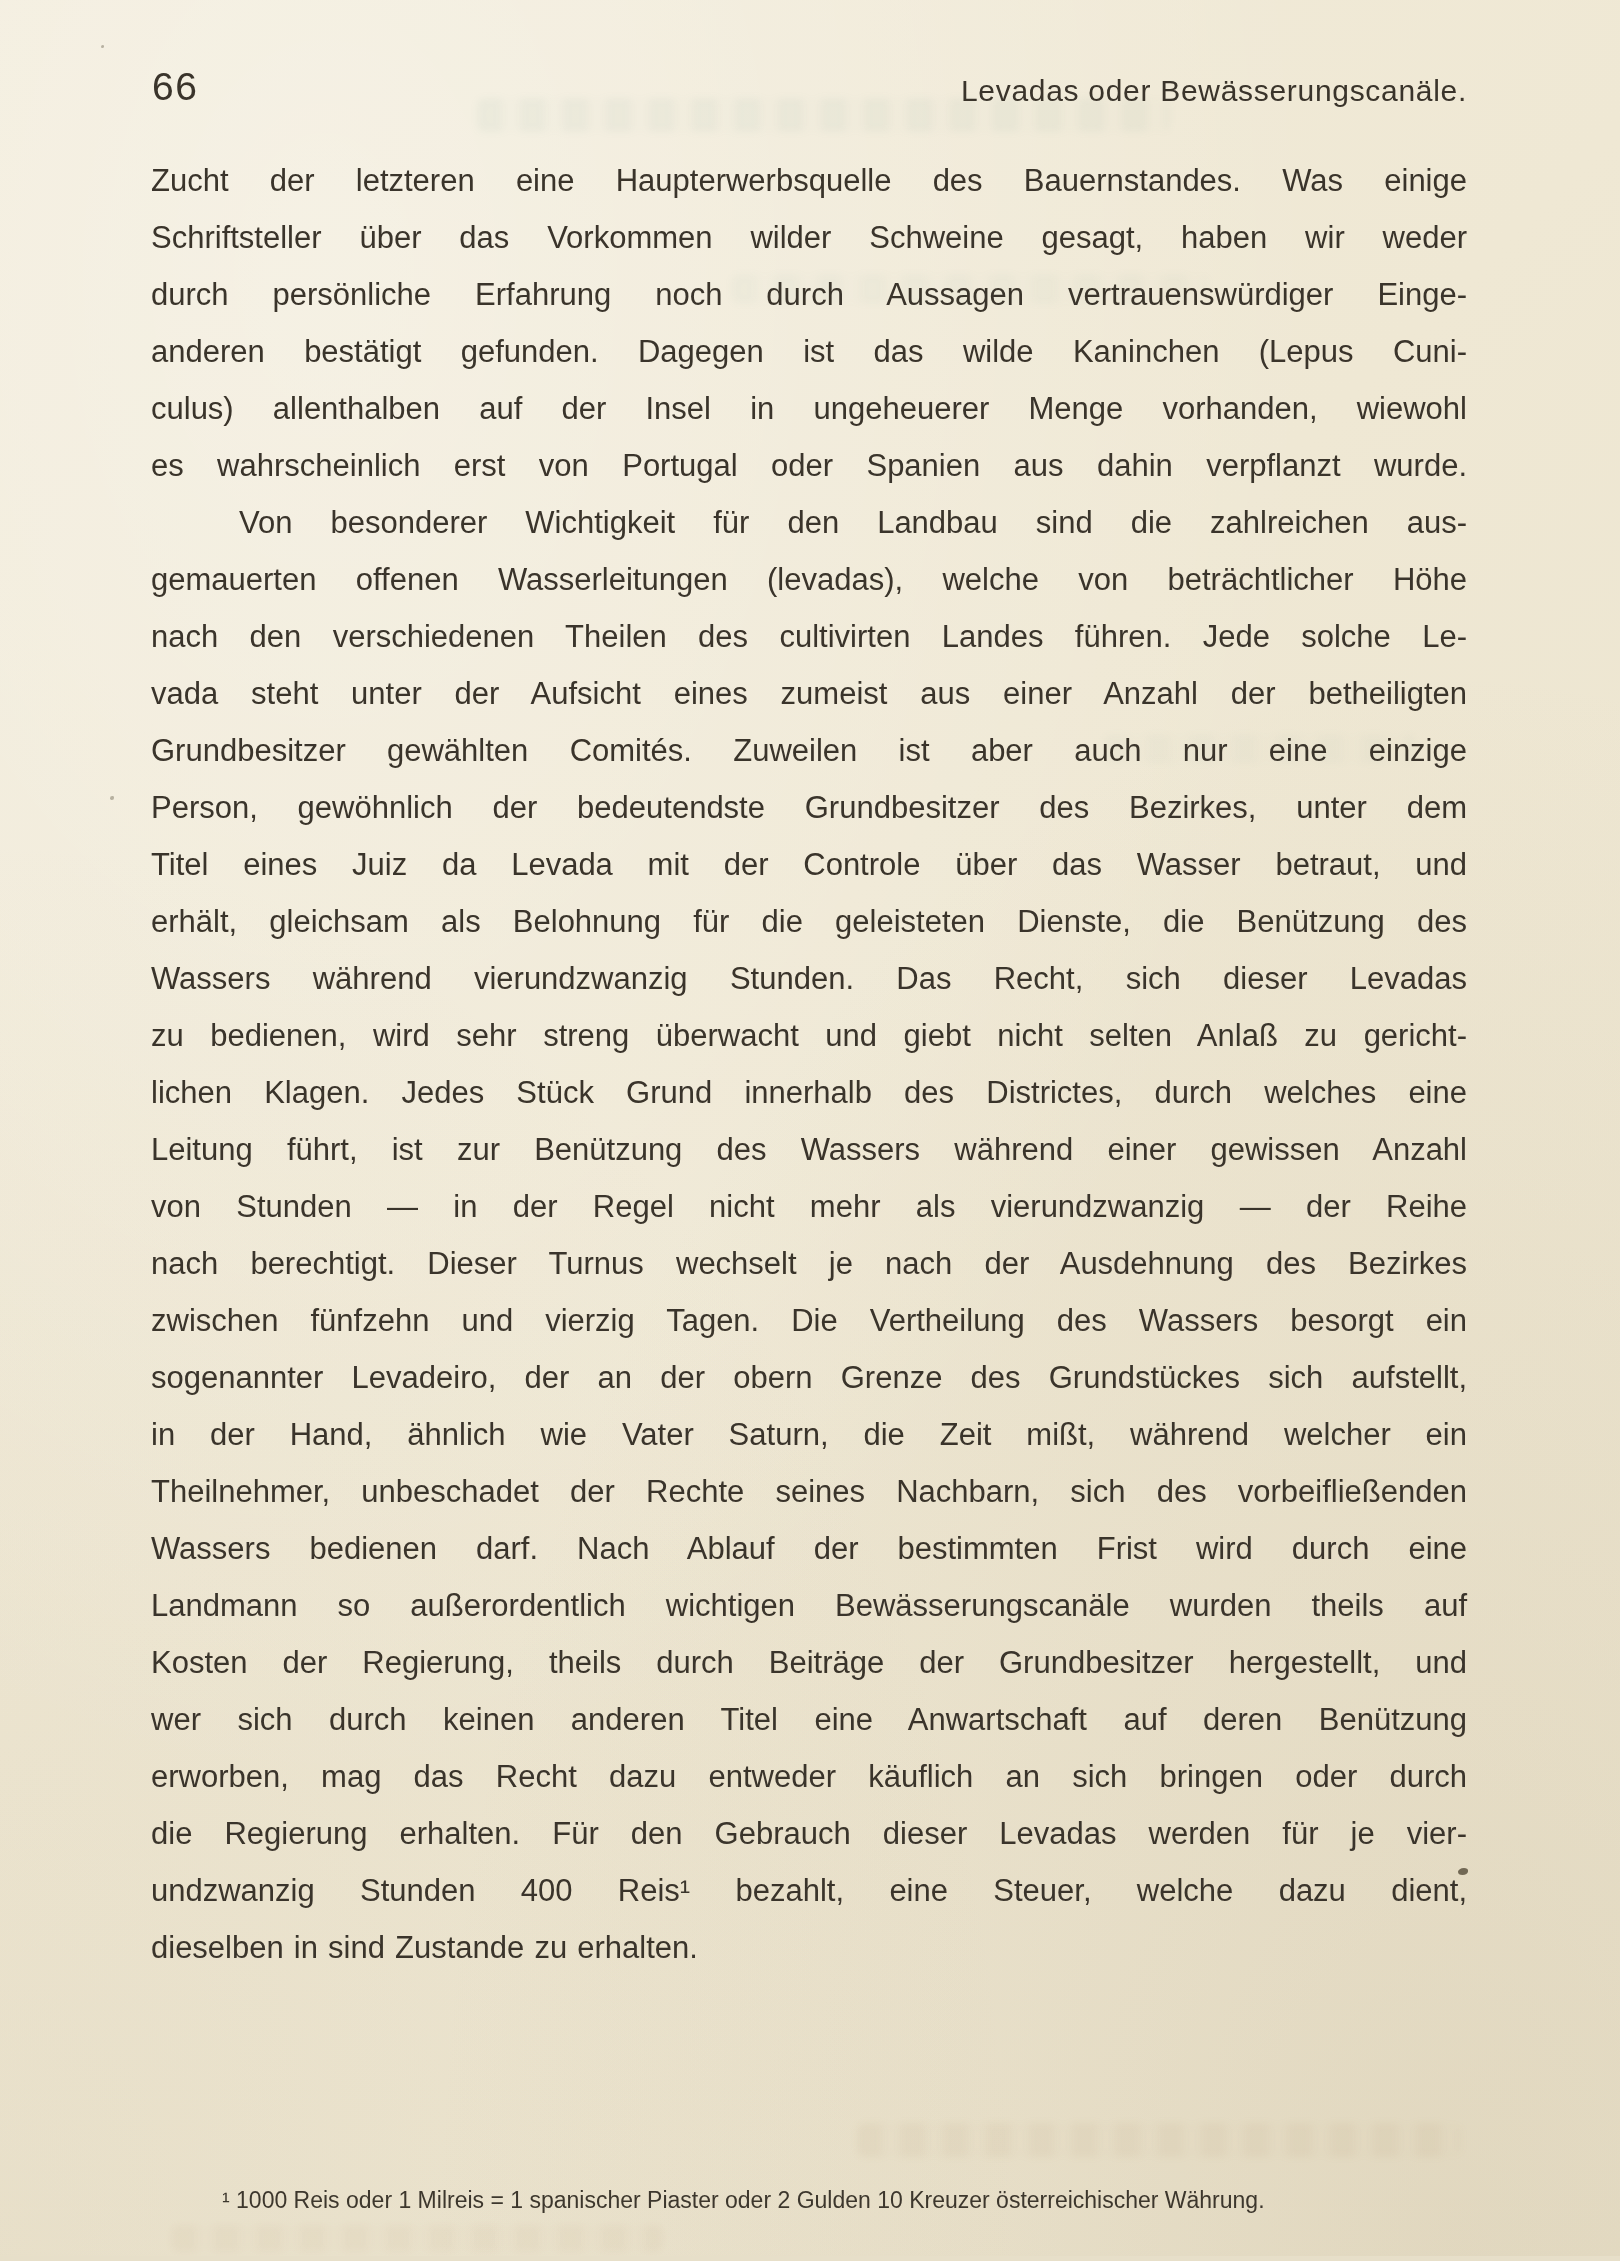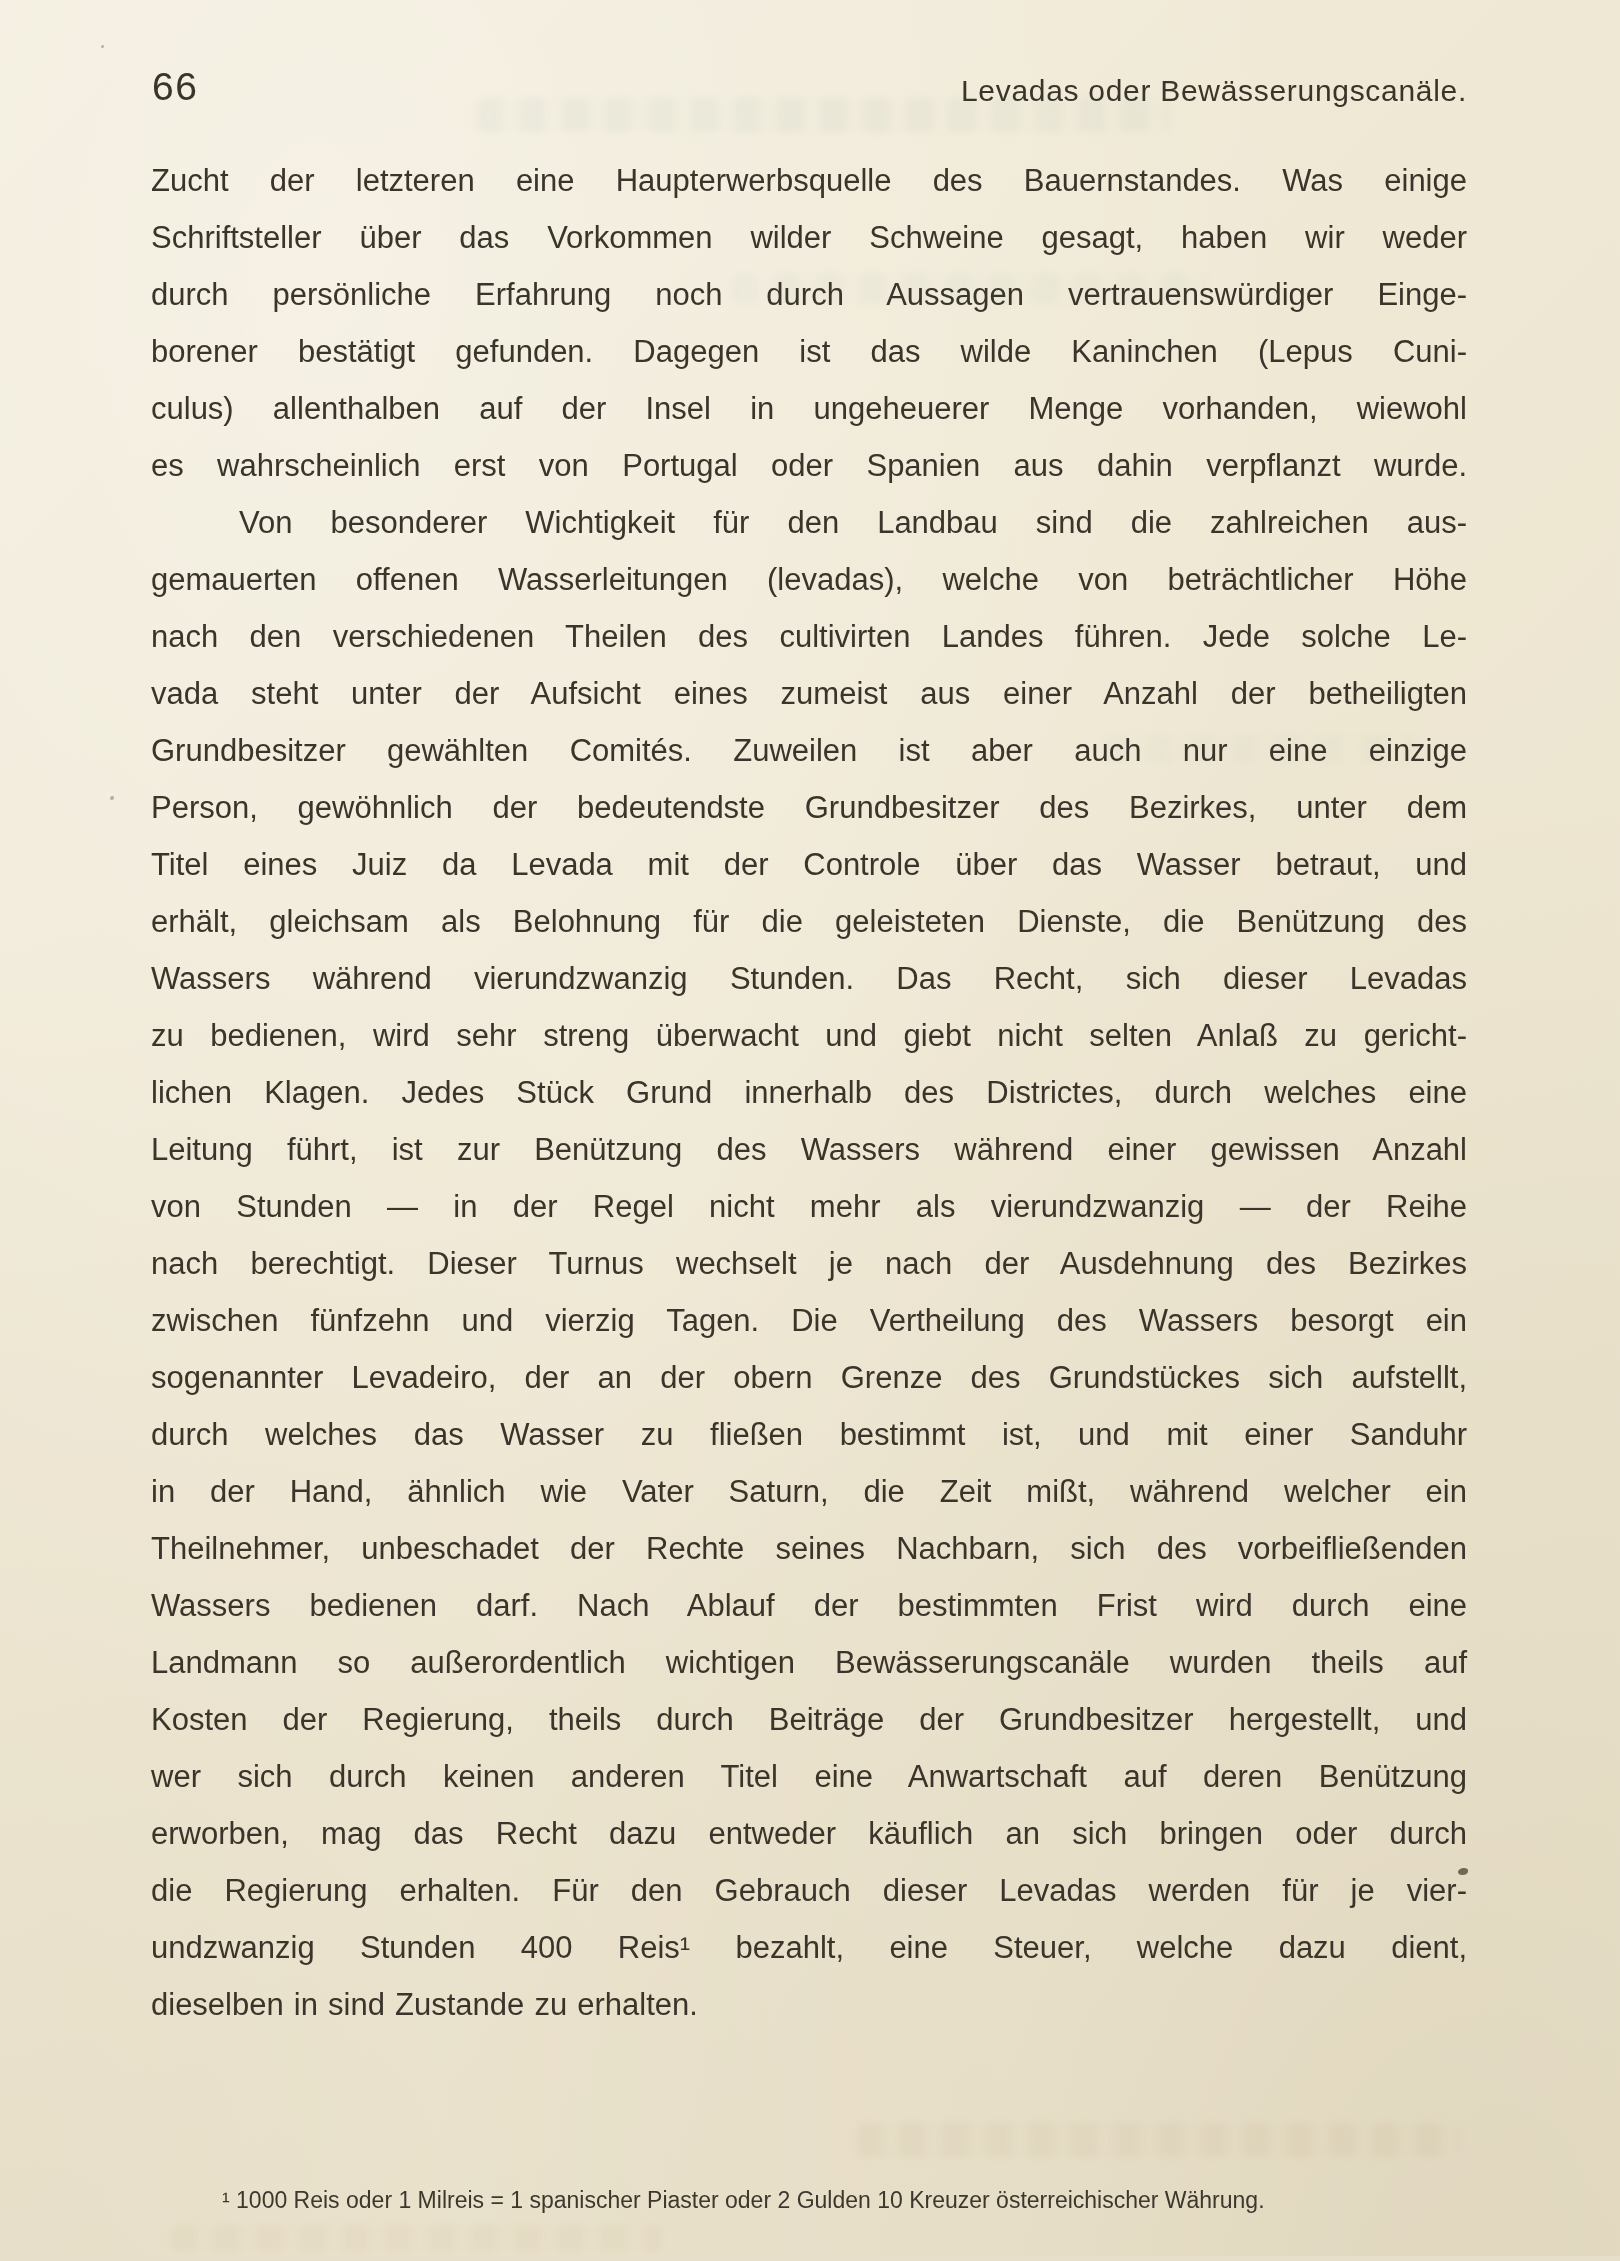--- a/index.html
+++ b/index.html
@@ -103,40 +103,39 @@
   <div class="speck small" style="left:110px; top:796px; width:3.7px; height:3.7px;"></div>
   <div class="speck small" style="left:101px; top:45px; width:3px; height:3px;"></div>
 
   <div class="page-number">66</div>
   <div class="running-title">Levadas oder Bewässerungscanäle.</div>
 
   <div class="body-text" id="body-text">
       <div class="line">Zucht der letzteren eine Haupterwerbsquelle des Bauernstandes. Was einige</div>
       <div class="line">Schriftsteller über das Vorkommen wilder Schweine gesagt, haben wir weder</div>
       <div class="line">durch persönliche Erfahrung noch durch Aussagen vertrauenswürdiger Einge-</div>
-      <div class="line">borener bestätigt gefunden. Dagegen ist das wilde Kaninchen (Lepus Cuni-</div>
+      <div class="line">anderen bestätigt gefunden. Dagegen ist das wilde Kaninchen (Lepus Cuni-</div>
       <div class="line">culus) allenthalben auf der Insel in ungeheuerer Menge vorhanden, wiewohl</div>
       <div class="line">es wahrscheinlich erst von Portugal oder Spanien aus dahin verpflanzt wurde.</div>
       <div class="line indent">Von besonderer Wichtigkeit für den Landbau sind die zahlreichen aus-</div>
       <div class="line">gemauerten offenen Wasserleitungen (levadas), welche von beträchtlicher Höhe</div>
       <div class="line">nach den verschiedenen Theilen des cultivirten Landes führen. Jede solche Le-</div>
       <div class="line">vada steht unter der Aufsicht eines zumeist aus einer Anzahl der betheiligten</div>
       <div class="line">Grundbesitzer gewählten Comités. Zuweilen ist aber auch nur eine einzige</div>
       <div class="line">Person, gewöhnlich der bedeutendste Grundbesitzer des Bezirkes, unter dem</div>
       <div class="line">Titel eines Juiz da Levada mit der Controle über das Wasser betraut, und</div>
       <div class="line">erhält, gleichsam als Belohnung für die geleisteten Dienste, die Benützung des</div>
       <div class="line">Wassers während vierundzwanzig Stunden. Das Recht, sich dieser Levadas</div>
       <div class="line">zu bedienen, wird sehr streng überwacht und giebt nicht selten Anlaß zu gericht-</div>
       <div class="line">lichen Klagen. Jedes Stück Grund innerhalb des Districtes, durch welches eine</div>
       <div class="line">Leitung führt, ist zur Benützung des Wassers während einer gewissen Anzahl</div>
       <div class="line">von Stunden — in der Regel nicht mehr als vierundzwanzig — der Reihe</div>
       <div class="line">nach berechtigt. Dieser Turnus wechselt je nach der Ausdehnung des Bezirkes</div>
       <div class="line">zwischen fünfzehn und vierzig Tagen. Die Vertheilung des Wassers besorgt ein</div>
       <div class="line">sogenannter Levadeiro, der an der obern Grenze des Grundstückes sich aufstellt,</div>
-      <div class="line">durch welches das Wasser zu fließen bestimmt ist, und mit einer Sanduhr</div>
       <div class="line">in der Hand, ähnlich wie Vater Saturn, die Zeit mißt, während welcher ein</div>
       <div class="line">Theilnehmer, unbeschadet der Rechte seines Nachbarn, sich des vorbeifließenden</div>
       <div class="line">Wassers bedienen darf. Nach Ablauf der bestimmten Frist wird durch eine</div>
       <div class="line">Landmann so außerordentlich wichtigen Bewässerungscanäle wurden theils auf</div>
       <div class="line">Kosten der Regierung, theils durch Beiträge der Grundbesitzer hergestellt, und</div>
       <div class="line">wer sich durch keinen anderen Titel eine Anwartschaft auf deren Benützung</div>
       <div class="line">erworben, mag das Recht dazu entweder käuflich an sich bringen oder durch</div>
       <div class="line">die Regierung erhalten. Für den Gebrauch dieser Levadas werden für je vier-</div>
       <div class="line">undzwanzig Stunden 400 Reis¹ bezahlt, eine Steuer, welche dazu dient,</div>
       <div class="line p-last">dieselben in sind Zustande zu erhalten.</div>

